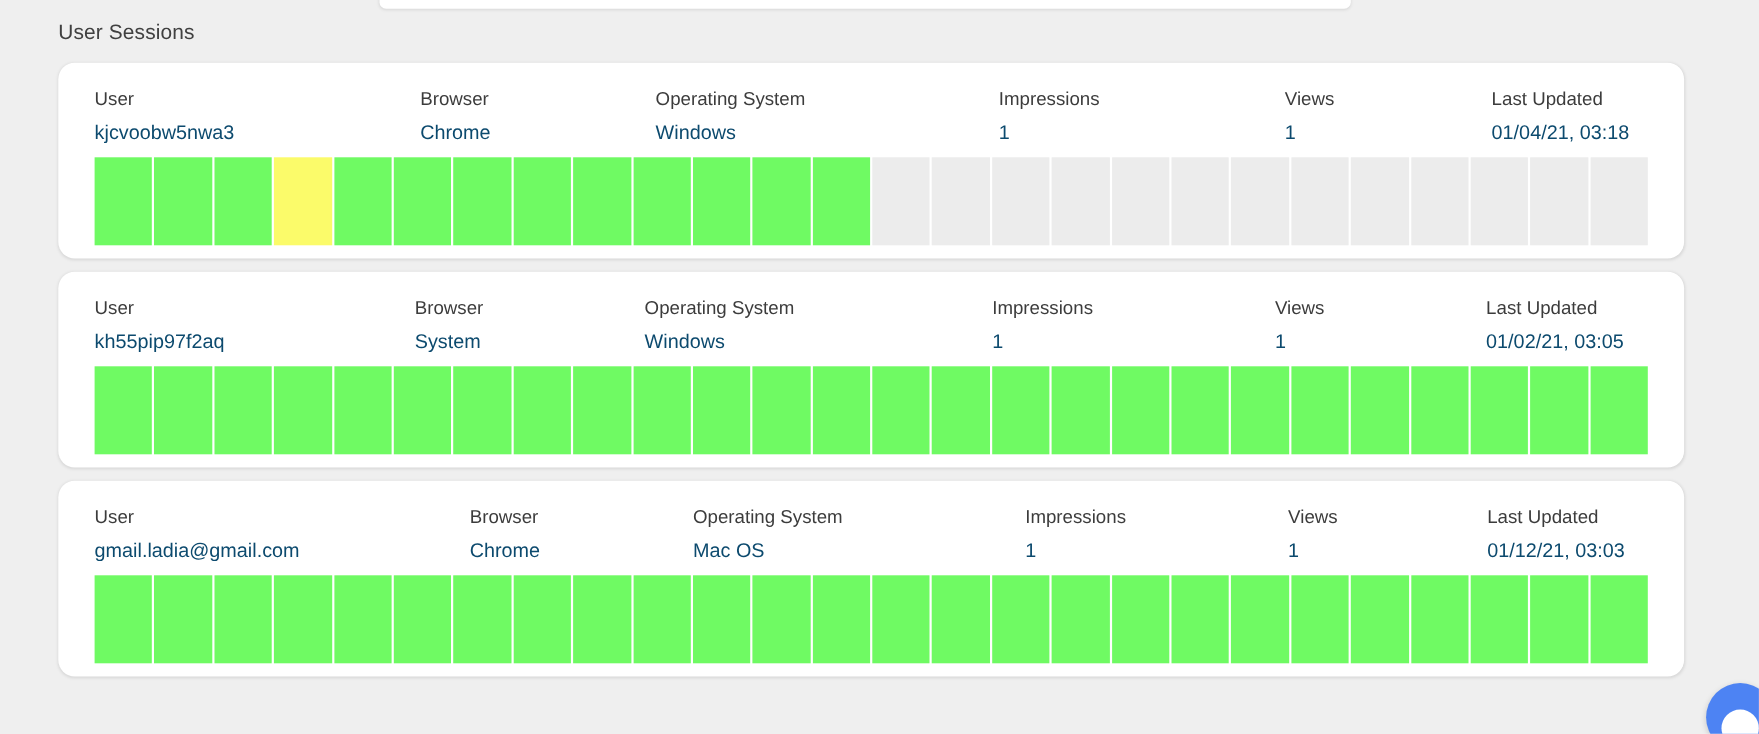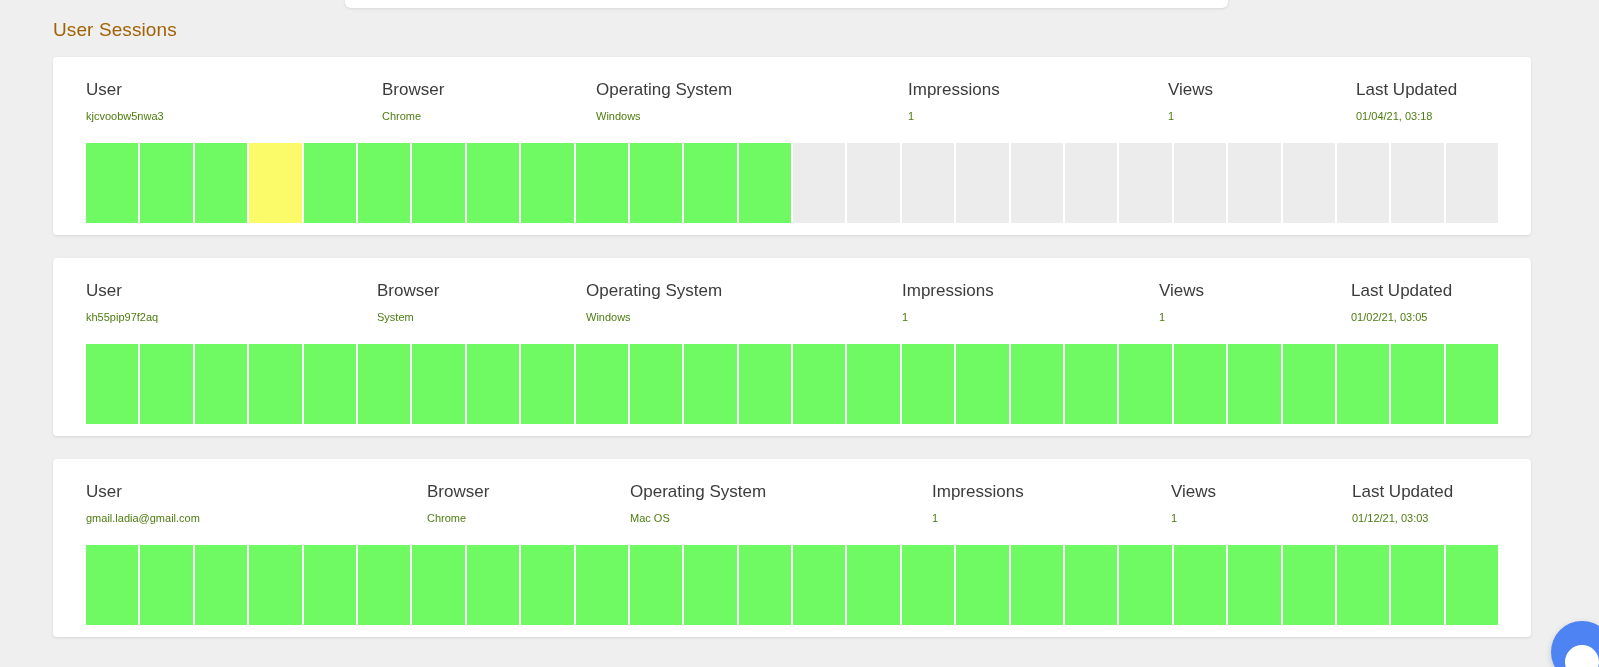--- a/index.html
+++ b/index.html
@@ -30,40 +30,40 @@
     border-radius: 6px;
     box-shadow: 0 1px 3px rgba(0,0,0,0.10);
   }
 
   
   .section-title {
     position: absolute;
     left: 53px;
     top: 19px;
     font-size: 19px;
-    color: #a16207;
+    color: #404040;
     letter-spacing: 0.1px;
     white-space: nowrap;
   }
 
   
   .cards {
     position: absolute;
     left: 53px;
     top: 57px;
     width: 1478px;
   }
 
   .card {
     position: relative;
     width: 1478px;
     background: #ffffff;
-    border-radius: 4px;
+    border-radius: 15px;
     box-shadow: 0 1px 3px rgba(0,0,0,0.11);
-    margin-bottom: 23px;
+    margin-bottom: 12px;
     padding: 24px 33px 24px 33px;
     height: 178px;
   }
 
   .card-cols {
     position: relative;
     height: 56px;
   }
 
   .col {
@@ -73,22 +73,22 @@
   }
 
   .col-header {
     font-size: 17px;
     color: #3c3c3c;
     line-height: 1.0;
     white-space: nowrap;
   }
 
   .col-value {
-    font-size: 11px;
-    color: #4d7c0f;
+    font-size: 18px;
+    color: #0c4a6e;
     line-height: 1.0;
     margin-top: 13px;
     white-space: nowrap;
     cursor: pointer;
   }
 
   
   .bar {
     display: flex;
     width: 100%;

